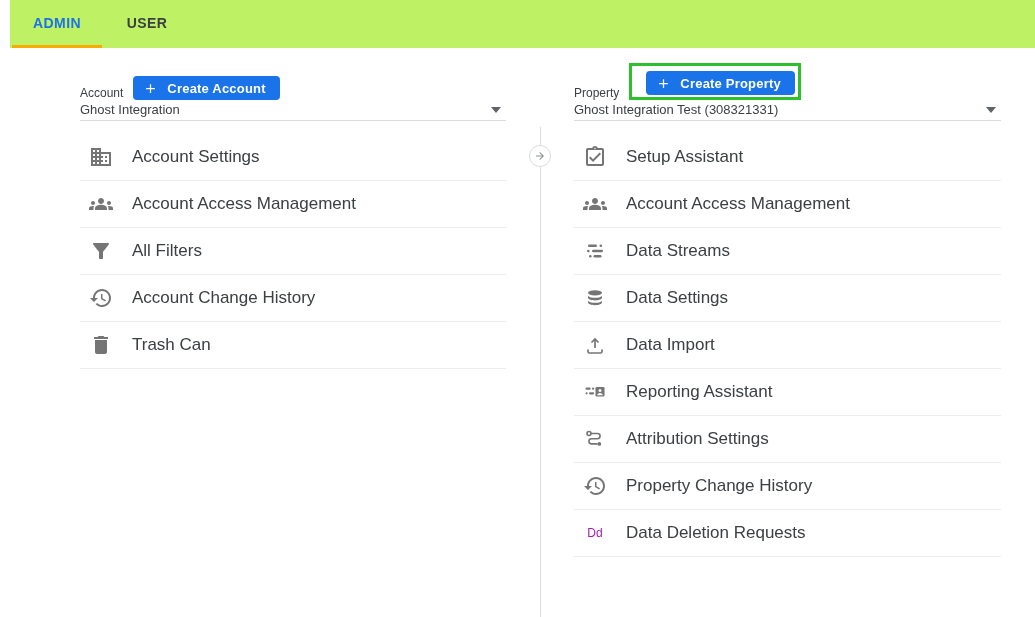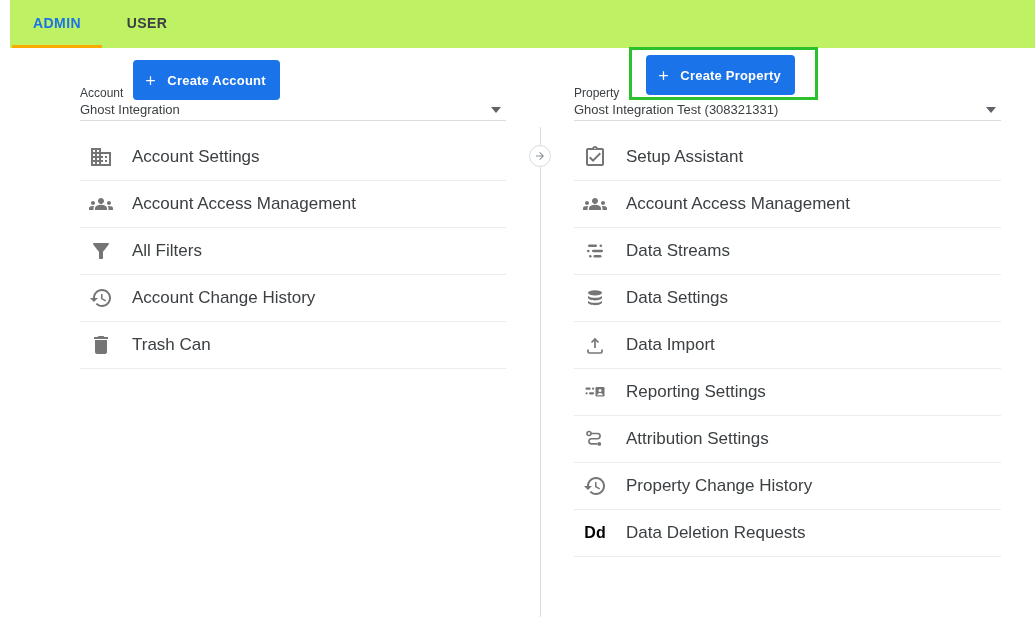--- a/index.html
+++ b/index.html
@@ -19,46 +19,46 @@
     border-bottom:3px solid transparent;box-sizing:border-box;
   }
   .tab.active{color:var(--accent,#1a73e8);border-bottom-color:var(--underline,#f9ab00);}
   
   .col{position:absolute;top:58px;}
   .col-account{left:80px;width:426px;}
   .col-property{left:574px;width:427px;}
   .col-header{position:absolute;top:0;left:0;right:0;height:42px;display:flex;align-items:flex-end;}
   .col-label{font-size:12px;color:#3c4043;margin-right:10px;flex:none;}
   .create-btn{
-    height:40px;background:var(--accent,#1a73e8);color:#fff;border:none;border-radius:4px;
+    height:24px;background:var(--accent,#1a73e8);color:#fff;border:none;border-radius:4px;
     display:inline-flex;align-items:center;gap:9px;padding:0 14px 0 10px;
     font-family:inherit;font-size:13px;font-weight:700;letter-spacing:.2px;cursor:pointer;white-space:nowrap;
   }
   .plus-icon{display:flex;width:15px;height:15px;}
   .plus-icon svg{width:15px;height:15px;}
   .green-box{
     display:inline-flex;border:3px solid var(--green,#2cc12c);
-    padding:5px 20px 2px 14px;background:transparent;
+    padding:5px 3px 2px 14px;background:transparent;
   }
   .selector{
     position:absolute;top:41px;left:0;right:0;height:21px;
     border-bottom:1px solid #dadce0;display:flex;align-items:center;
     justify-content:space-between;cursor:pointer;text-align:center;
   }
   .selector-value{font-size:13px;color:#3c4043;}
   .dropdown-arrow{margin-right:5px;display:flex;}
   
   .menu-list{position:absolute;top:76px;left:0;right:0;}
   .menu-item{
     height:46px;border-bottom:1px solid #ececec;display:flex;align-items:center;
     padding-left:9px;gap:19px;cursor:pointer;
   }
   .menu-icon{width:24px;height:24px;flex:none;display:flex;align-items:center;justify-content:center;color:#757575;}
   .menu-icon svg{width:24px;height:24px;}
-  .dd-glyph{font-size:16px;font-weight:700;color:#000000;letter-spacing:0;}
+  .dd-glyph{font-size:12px;font-weight:400;color:#a21caf;letter-spacing:0;}
   .menu-label{font-size:17px;color:#3c4043;}
   
   .v-divider{position:absolute;left:540px;top:127px;bottom:0;width:1px;background:#dadce0;}
   .move-btn{
     position:absolute;left:529px;top:145px;width:22px;height:22px;border-radius:50%;
     background:#fff;border:1px solid #dadce0;box-sizing:border-box;
     display:flex;align-items:center;justify-content:center;cursor:pointer;padding:0;
   }
   .move-btn svg{width:12px;height:12px;fill:#8a8f94;}
 </style>
@@ -230,21 +230,21 @@
           <svg viewBox="0 0 24 24" fill="currentColor">
             <rect x="2.5" y="7.6" width="5.2" height="2.2" rx="1.1"></rect>
             <rect x="9" y="7.6" width="2.2" height="2.2" rx="1.1"></rect>
             <rect x="2.5" y="12.2" width="2.2" height="2.2" rx="1.1"></rect>
             <rect x="6" y="12.2" width="5.2" height="2.2" rx="1.1"></rect>
             <rect x="12.5" y="7" width="9" height="9.5" rx="1.2"></rect>
             <circle cx="17" cy="10.6" r="1.5" fill="#ffffff"></circle>
             <path d="M14.1 15.2c.45-1.4 1.6-2.1 2.9-2.1s2.45.7 2.9 2.1z" fill="#ffffff"></path>
           </svg>
         </span>
-    <span class="menu-label">Reporting Settings</span>
+    <span class="menu-label">Reporting Assistant</span>
   </div>
 
   <div class="menu-item">
     <span class="menu-icon">
           <svg viewBox="0 0 24 24" fill="none" stroke="currentColor" stroke-width="1.6">
             <circle cx="6" cy="6.5" r="2"></circle>
             <path d="M8 6.5h6.5a2.6 2.6 0 0 1 0 5.2H8.5a2.6 2.6 0 0 0 0 5.2h6"></path>
             <circle cx="16.3" cy="16.9" r="1.9" fill="currentColor" stroke="none"></circle>
           </svg>
         </span>

